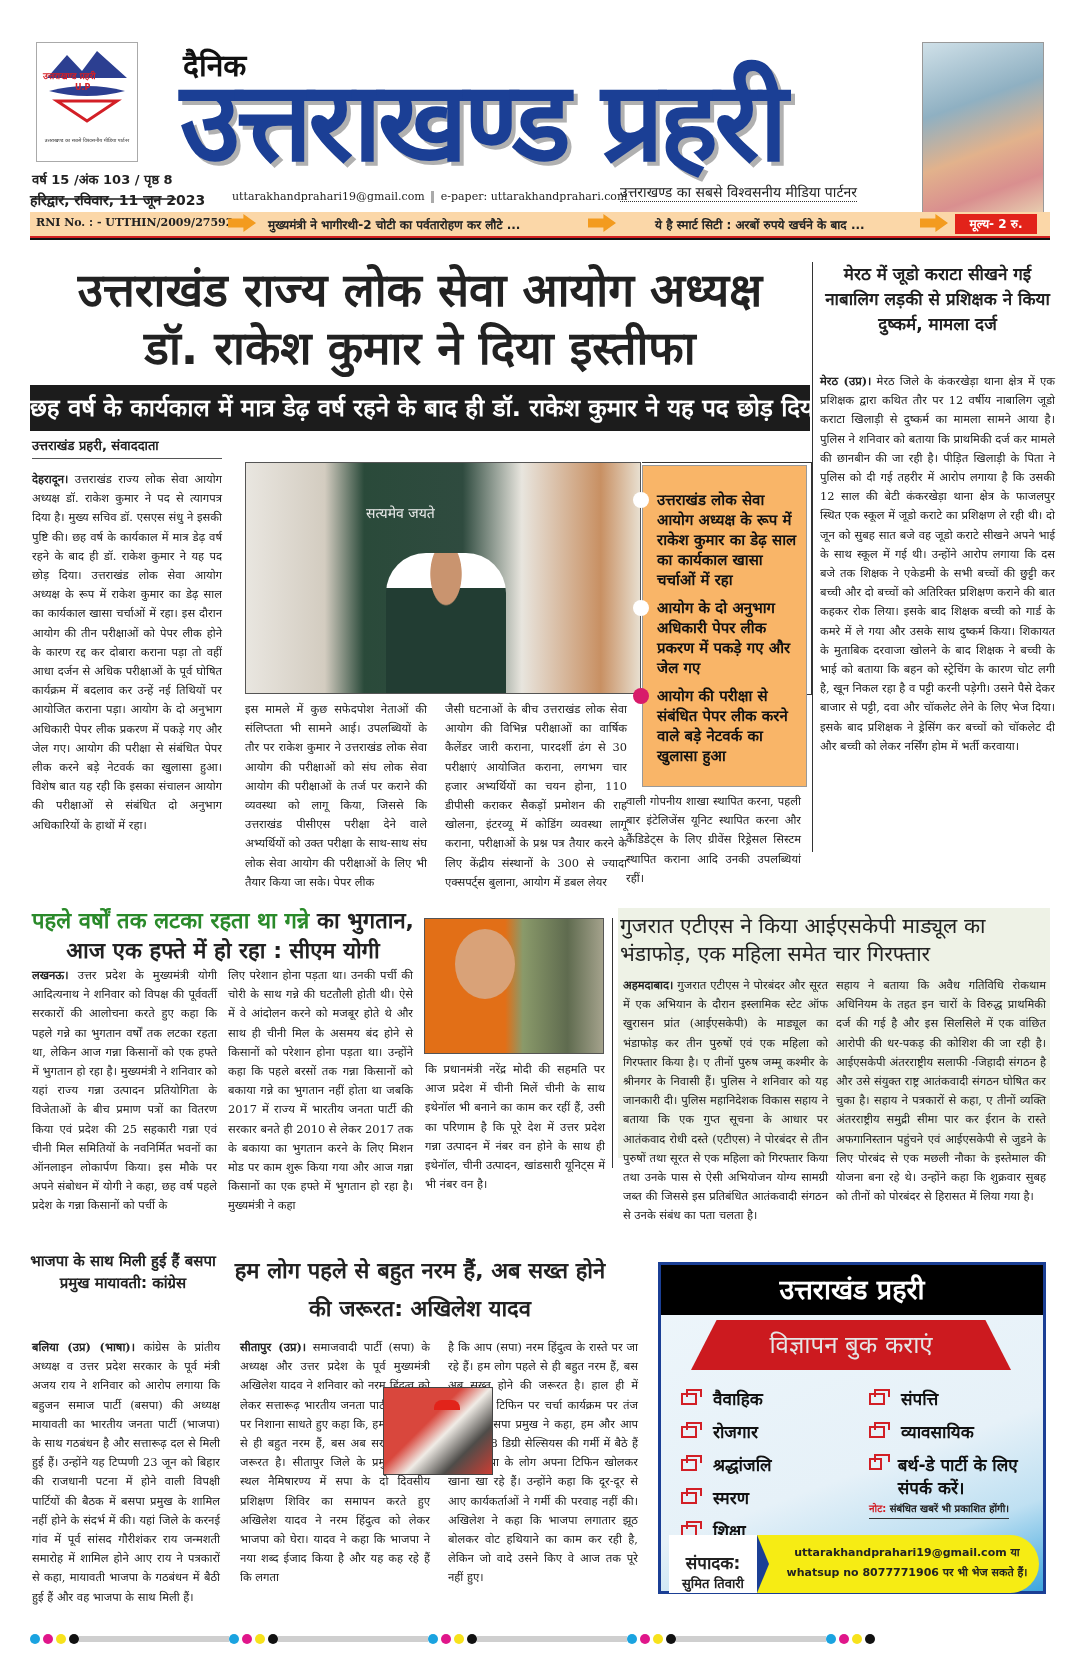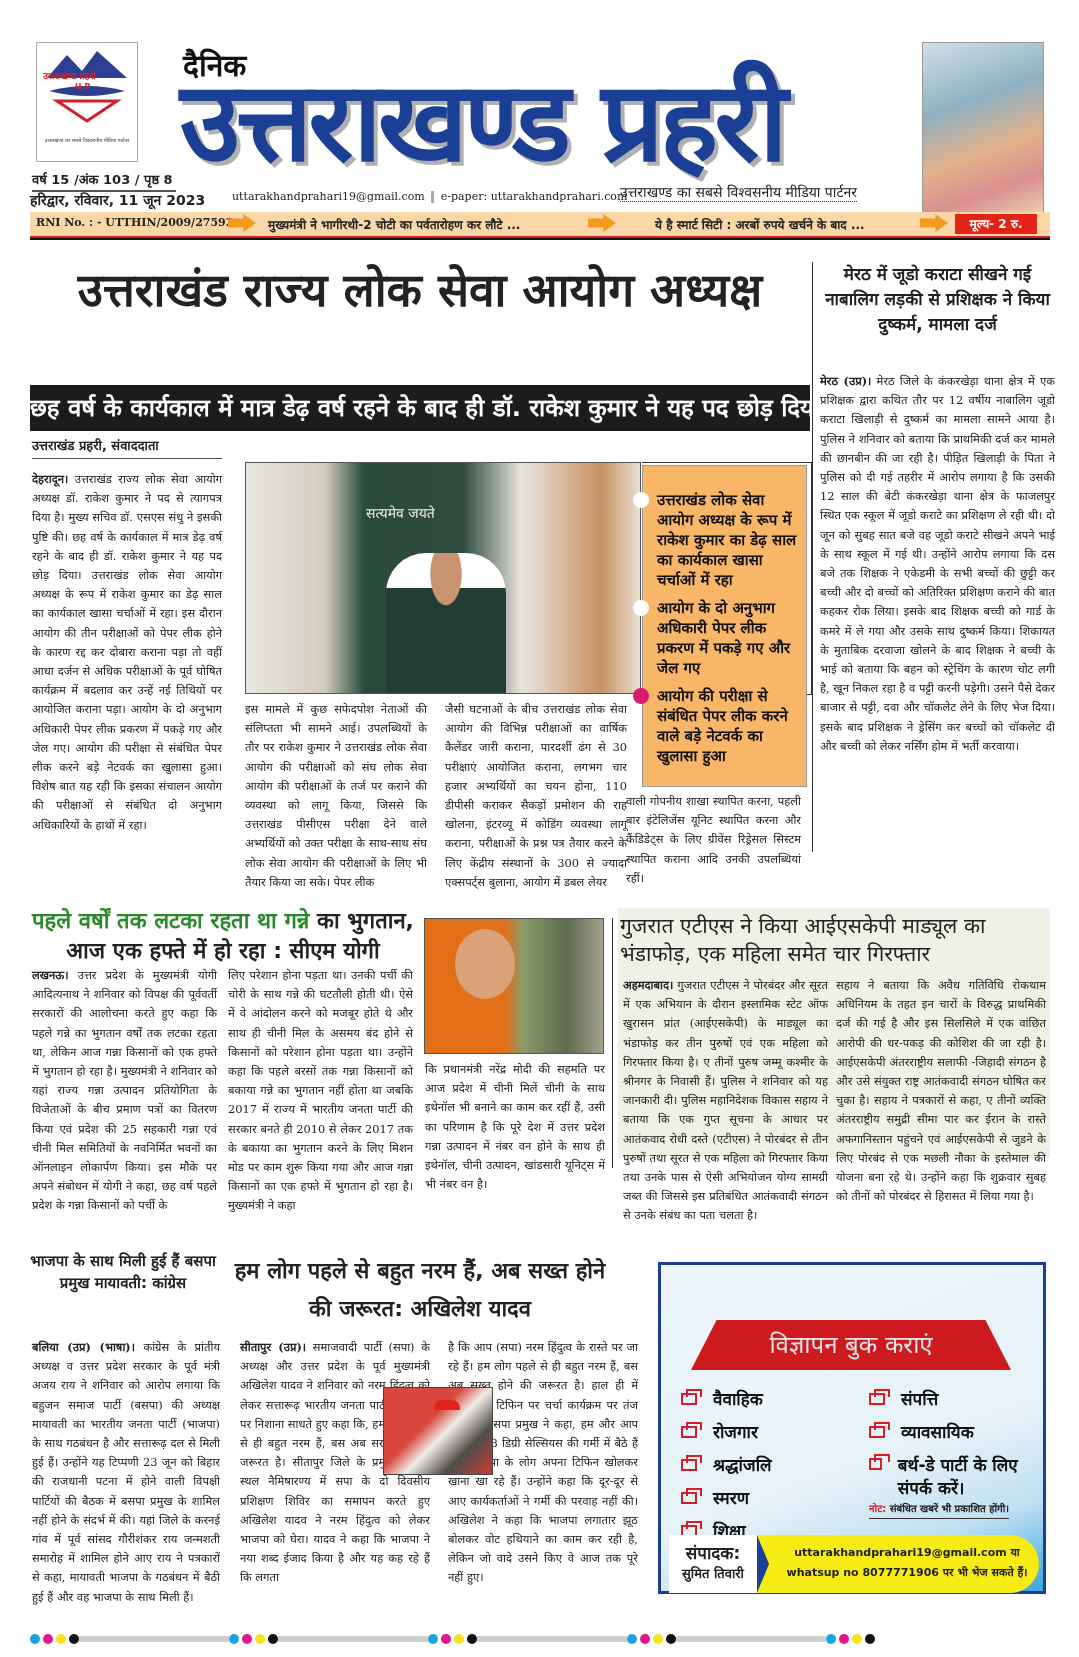--- a/index.html
+++ b/index.html
@@ -5,21 +5,21 @@
   * { box-sizing: border-box; margin: 0; padding: 0; }
   body { width: 1079px; height: 1657px; background: #fff; font-family: "DejaVu Serif", serif; color: #222; position: relative; overflow: hidden; }
   .abs { position: absolute; }
   .sans { font-family: "DejaVu Sans", sans-serif; }
 
   
   #logo-box { left: 36px; top: 42px; width: 102px; height: 120px; border: 1px solid #aaa; background: #fff; }
   #dainik { left: 183px; top: 44px; font-size: 30px; font-weight: bold; color: #111; }
   #title { left: 180px; top: 56px; font-size: 110px; font-weight: bold; color: #1b3f95; letter-spacing: -4px; text-shadow: 4px 4px 0 #b0b0b0; line-height: 1.2; font-family: "DejaVu Sans", sans-serif; }
   #deity { left: 922px; top: 42px; width: 122px; height: 176px; background: linear-gradient(160deg,#cfe0e8 0%,#8fb0c2 35%,#e2b28c 60%,#d98f8f 80%,#e9d4b3 100%); border: 1px solid #999; }
-  #issue { left: 32px; top: 170px; font-size: 13px; font-weight: bold; border-bottom: 2px solid #555; width: 144px; padding-bottom: 2px; }
+  #issue { left: 32px; top: 170px; font-size: 13px; font-weight: bold; border-bottom: 2px solid #555; width: 144px; padding-bottom: 10px; }
   #place-date { left: 30px; top: 190px; font-size: 14px; font-weight: bold; }
   #contacts { left: 232px; top: 190px; font-size: 11px; }
   #tagline { left: 620px; top: 182px; font-size: 14px; border-bottom: 1px dotted #333; }
   #ticker { left: 30px; top: 212px; width: 1020px; height: 24px; background: #fbd7a8; }
   #ticker-line { left: 30px; top: 236px; width: 1020px; height: 4px; background: #d32020; border-bottom: 2px solid #111; }
   #rni { left: 36px; top: 216px; font-size: 11px; font-weight: bold; color: #222; }
   .arrow { width: 28px; height: 18px; background: #f39b1f; clip-path: polygon(0 25%,55% 25%,55% 0,100% 50%,55% 100%,55% 75%,0 75%); }
   .tick-txt { font-size: 12px; font-weight: bold; }
   #price { left: 955px; top: 214px; width: 82px; height: 20px; background: #e2231a; color: #fff; font-size: 12px; font-weight: bold; text-align: center; line-height: 20px; }
 
@@ -121,20 +121,21 @@
 <div class="abs" id="rni">RNI No. : - UTTHIN/2009/27592</div>
 <div class="abs arrow" style="left:228px;top:214px;"></div>
 <div class="abs sans tick-txt" style="left:268px;top:216px;">मुख्यमंत्री ने भागीरथी-2 चोटी का पर्वतारोहण कर लौटे ...</div>
 <div class="abs arrow" style="left:588px;top:214px;"></div>
 <div class="abs sans tick-txt" style="left:655px;top:216px;">ये है स्मार्ट सिटी : अरबों रुपये खर्चने के बाद ...</div>
 <div class="abs arrow" style="left:920px;top:214px;"></div>
 <div class="abs sans" id="price">मूल्य- 2 रु.</div>
 
 <div class="abs sans" id="lead-h">
   <div>उत्तराखंड राज्य लोक सेवा आयोग अध्यक्ष</div>
+  <div>डॉ. राकेश कुमार ने दिया इस्तीफा</div>
 </div>
 <div class="abs sans" id="lead-bar">छह वर्ष के कार्यकाल में मात्र डेढ़ वर्ष रहने के बाद ही डॉ. राकेश कुमार ने यह पद छोड़ दिया</div>
 <div class="abs sans" id="byline">उत्तराखंड प्रहरी, संवाददाता</div>
 <div class="abs col" id="lead-c1"><b>देहरादून।</b><span> उत्तराखंड राज्य लोक सेवा आयोग अध्यक्ष डॉ. राकेश कुमार ने पद से त्यागपत्र दिया है। मुख्य सचिव डॉ. एसएस संधु ने इसकी पुष्टि की। छह वर्ष के कार्यकाल में मात्र डेढ़ वर्ष रहने के बाद ही डॉ. राकेश कुमार ने यह पद छोड़ दिया। उत्तराखंड लोक सेवा आयोग अध्यक्ष के रूप में राकेश कुमार का डेढ़ साल का कार्यकाल खासा चर्चाओं में रहा। इस दौरान आयोग की तीन परीक्षाओं को पेपर लीक होने के कारण रद्द कर दोबारा कराना पड़ा तो वहीं आधा दर्जन से अधिक परीक्षाओं के पूर्व घोषित कार्यक्रम में बदलाव कर उन्हें नई तिथियों पर आयोजित कराना पड़ा। आयोग के दो अनुभाग अधिकारी पेपर लीक प्रकरण में पकड़े गए और जेल गए। आयोग की परीक्षा से संबंधित पेपर लीक करने बड़े नेटवर्क का खुलासा हुआ। विशेष बात यह रही कि इसका संचालन आयोग की परीक्षाओं से संबंधित दो अनुभाग अधिकारियों के हाथों में रहा।</span></div>
 <div class="abs" id="lead-img">
   <div class="abs emblem">सत्यमेव जयते</div>
   <div class="abs person"></div>
 </div>
 <div class="abs col" id="lead-c2">इस मामले में कुछ सफेदपोश नेताओं की संलिप्तता भी सामने आई। उपलब्धियों के तौर पर राकेश कुमार ने उत्तराखंड लोक सेवा आयोग की परीक्षाओं को संघ लोक सेवा आयोग की परीक्षाओं के तर्ज पर कराने की व्यवस्था को लागू किया, जिससे कि उत्तराखंड पीसीएस परीक्षा देने वाले अभ्यर्थियों को उक्त परीक्षा के साथ-साथ संघ लोक सेवा आयोग की परीक्षाओं के लिए भी तैयार किया जा सके। पेपर लीक</div>
 <div class="abs col" id="lead-c3">जैसी घटनाओं के बीच उत्तराखंड लोक सेवा आयोग की विभिन्न परीक्षाओं का वार्षिक कैलेंडर जारी कराना, पारदर्शी ढंग से 30 परीक्षाएं आयोजित कराना, लगभग चार हजार अभ्यर्थियों का चयन होना, 110 डीपीसी कराकर सैकड़ों प्रमोशन की राह खोलना, इंटरव्यू में कोडिंग व्यवस्था लागू कराना, परीक्षाओं के प्रश्न पत्र तैयार करने के लिए केंद्रीय संस्थानों के 300 से ज्यादा एक्सपर्ट्स बुलाना, आयोग में डबल लेयर</div>
@@ -168,20 +169,21 @@
 <div class="abs col" id="bsp-body"><b>बलिया (उप्र) (भाषा)।</b><span> कांग्रेस के प्रांतीय अध्यक्ष व उत्तर प्रदेश सरकार के पूर्व मंत्री अजय राय ने शनिवार को आरोप लगाया कि बहुजन समाज पार्टी (बसपा) की अध्यक्ष मायावती का भारतीय जनता पार्टी (भाजपा) के साथ गठबंधन है और सत्तारूढ़ दल से मिली हुई हैं। उन्होंने यह टिप्पणी 23 जून को बिहार की राजधानी पटना में होने वाली विपक्षी पार्टियों की बैठक में बसपा प्रमुख के शामिल नहीं होने के संदर्भ में की। यहां जिले के करनई गांव में पूर्व सांसद गौरीशंकर राय जन्मशती समारोह में शामिल होने आए राय ने पत्रकारों से कहा, मायावती भाजपा के गठबंधन में बैठी हुई हैं और वह भाजपा के साथ मिली हैं।</span></div>
 
 <div class="abs sans" id="ak-h">हम लोग पहले से बहुत नरम हैं, अब सख्त होने की जरूरत: अखिलेश यादव</div>
 <div class="abs col" id="ak-c1"><b>सीतापुर (उप्र)।</b><span> समाजवादी पार्टी (सपा) के अध्यक्ष और उत्तर प्रदेश के पूर्व मुख्यमंत्री अखिलेश यादव ने शनिवार को नरम हिंदुत्व को लेकर सत्तारूढ़ भारतीय जनता पार्टी (भाजपा) पर निशाना साधते हुए कहा कि, हम लोग पहले से ही बहुत नरम हैं, बस अब सख्त होने की जरूरत है। सीतापुर जिले के प्रमुख धार्मिक स्थल नैमिषारण्य में सपा के दो दिवसीय प्रशिक्षण शिविर का समापन करते हुए अखिलेश यादव ने नरम हिंदुत्व को लेकर भाजपा को घेरा। यादव ने कहा कि भाजपा ने नया शब्द ईजाद किया है और यह कह रहे हैं कि लगता</span></div>
 <div class="abs col" id="ak-c2">है कि आप (सपा) नरम हिंदुत्व के रास्ते पर जा रहे हैं। हम लोग पहले से ही बहुत नरम हैं, बस अब सख्त होने की जरूरत है। हाल ही में भाजपा के टिफिन पर चर्चा कार्यक्रम पर तंज कसते हुए सपा प्रमुख ने कहा, हम और आप यहां पर 48 डिग्री सेल्सियस की गर्मी में बैठे हैं और भाजपा के लोग अपना टिफिन खोलकर खाना खा रहे हैं। उन्होंने कहा कि दूर-दूर से आए कार्यकर्ताओं ने गर्मी की परवाह नहीं की। अखिलेश ने कहा कि भाजपा लगातार झूठ बोलकर वोट हथियाने का काम कर रही है, लेकिन जो वादे उसने किए वे आज तक पूरे नहीं हुए।</div>
 <div class="abs" id="ak-img">
     <div class="abs cap"></div>
   </div>
 
 <div class="abs" id="ad">
+  <div class="abs sans" id="ad-head">उत्तराखंड प्रहरी</div>
   <div class="abs sans" id="ad-banner">विज्ञापन बुक कराएं</div>
   <div class="abs" style="left:20px;top:122px;display:flex;flex-direction:column;gap:10px;">
     <div class="ad-item sans">
         <span class="ad-icon"></span>
         <span>वैवाहिक</span>
       </div>
     <div class="ad-item sans">
         <span class="ad-icon"></span>
         <span>रोजगार</span>
       </div>
@@ -208,21 +210,21 @@
         <span>व्यावसायिक</span>
       </div>
     <div class="ad-item sans" style="align-items:flex-start;">
         <span class="ad-icon" style="margin-top:5px;"></span>
         <span>बर्थ-डे पार्टी के लिए संपर्क करें।</span>
       </div>
   </div>
   <div class="abs sans" id="ad-note" style="top:236px;"><span class="red">नोट:</span><span> संबंधित खबरें भी प्रकाशित होंगी।</span></div>
   <div class="abs" id="ad-foot">
     <div class="abs sans" id="editor">
-      <div style="font-size:17px;margin-top:6px;">संपादक:</div>
+      <div style="font-size:17px;margin-top:16px;">संपादक:</div>
       <div style="font-size:13px;">सुमित तिवारी</div>
     </div>
     <div class="abs" id="editor-arrow"></div>
     <div class="abs sans" id="ad-contact">
       <div>uttarakhandprahari19@gmail.com या</div>
       <div>whatsup no 8077771906 पर भी भेज सकते हैं।</div>
     </div>
   </div>
 </div>
 

